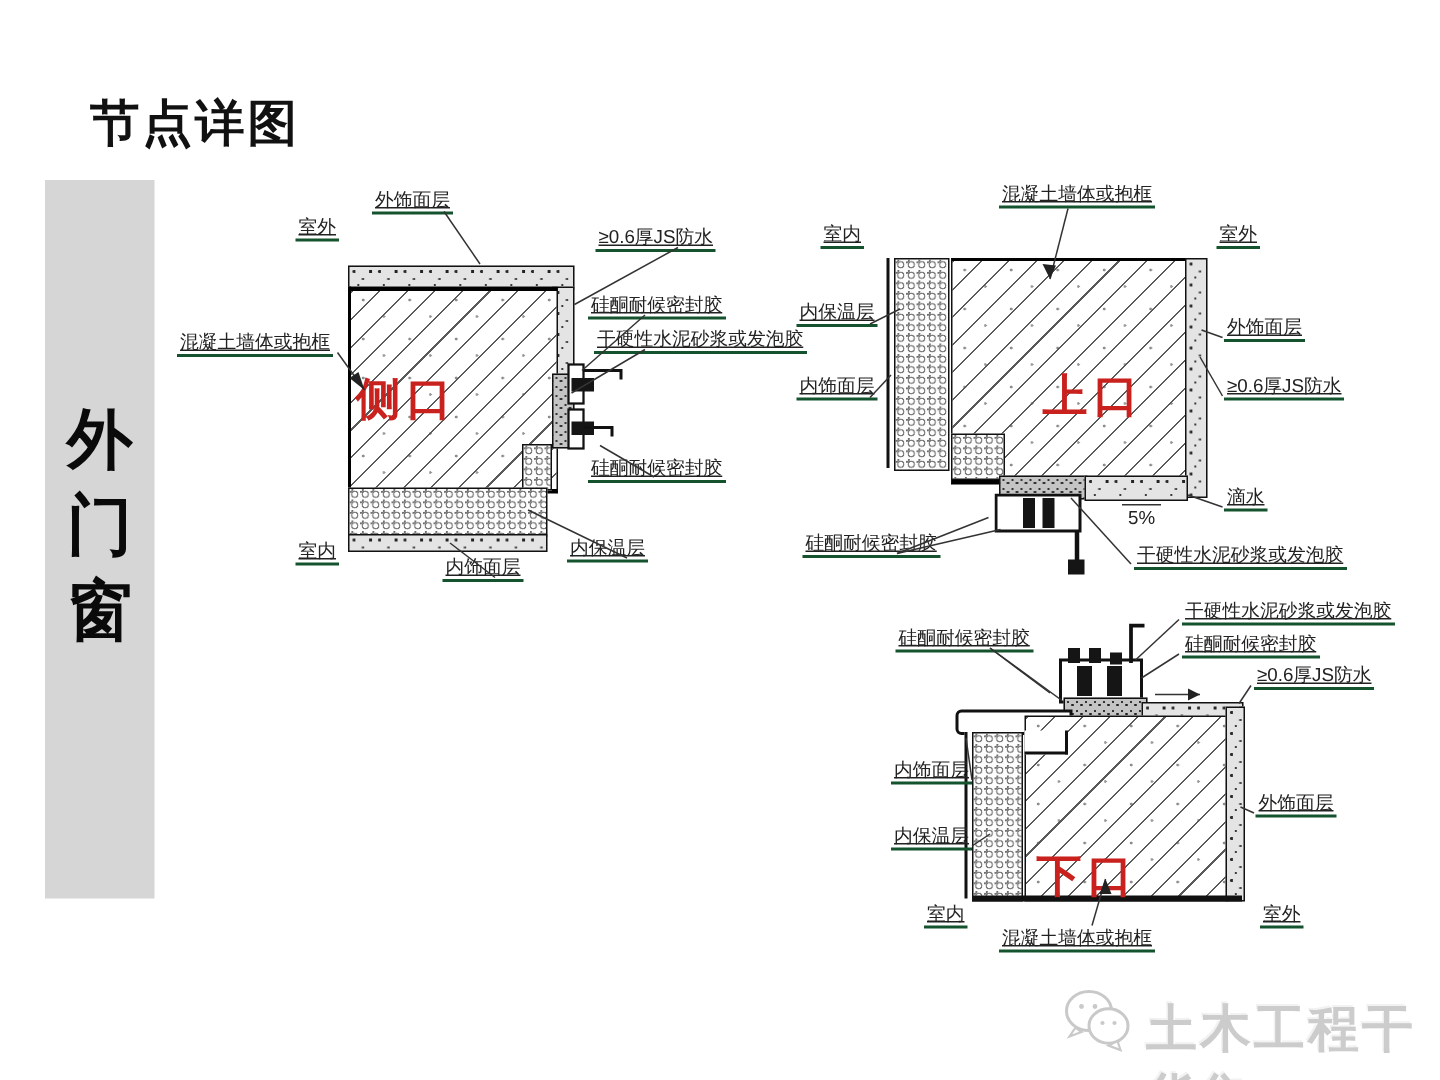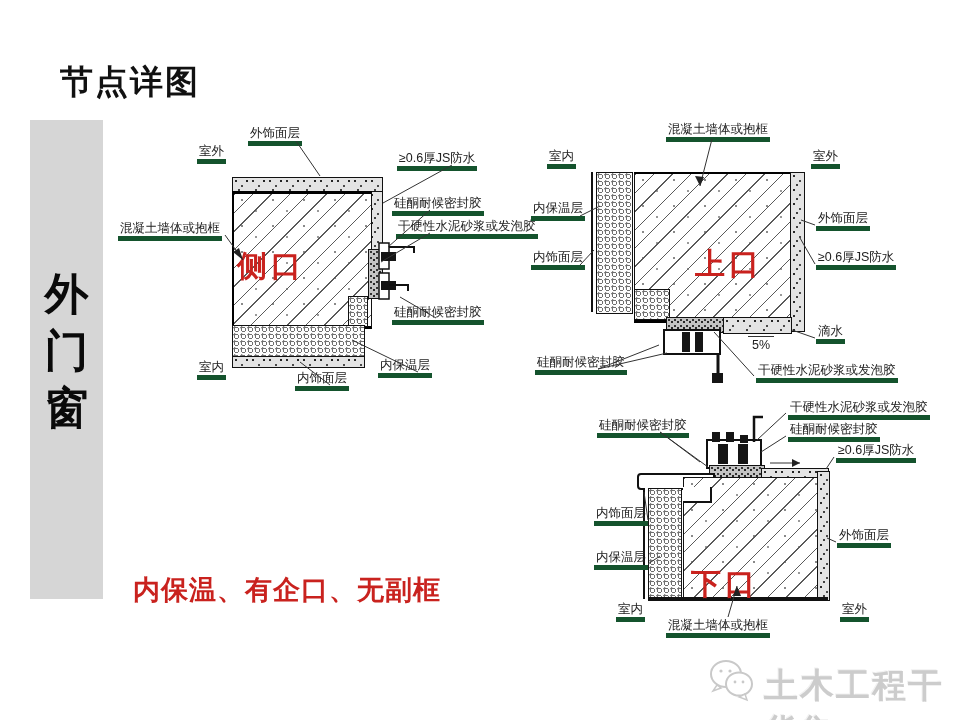--- a/index.html
+++ b/index.html
@@ -3,21 +3,21 @@
 <meta charset="utf-8">
 <style>
   html,body{margin:0;padding:0;background:#fff;}
   #canvas{position:relative;width:960px;height:720px;background:#fff;overflow:hidden;
           font-family:"Liberation Sans","DejaVu Sans",sans-serif;color:#1c1c1c;}
   .abs{position:absolute;}
   
   .slide-title{font-size:33px;font-weight:bold;color:#111;letter-spacing:2px;}
   .note-text{font-size:27px;font-weight:bold;color:#c9221e;letter-spacing:1px;}
   .lbl{position:absolute;font-size:12.5px;color:#222;white-space:nowrap;line-height:1.15;}
-  .ulbl{border-bottom:5px solid #14532d;padding:0 2px 1px 2px;}
+  .ulbl{border-bottom:2px solid #14532d;padding:0 2px 1px 2px;text-decoration:underline;}
   .olbl{border-top:1px solid #333;padding:1px 4px 0 4px;}
   .red-tag{position:absolute;font-size:30px;font-weight:bold;color:#c9221e;letter-spacing:4px;white-space:nowrap;text-align:center;}
   
   .sidebar{position:absolute;left:30px;top:120px;width:73px;height:479px;background:#d6d6d6;}
   .sidebar .vchar{display:block;text-align:center;font-size:44px;font-weight:bold;color:#0a0a0a;line-height:57px;}
   .sidebar .vwrap{padding-top:145px;}
   
   .spk{background-color:#e4e4e4;border:1px solid #111;
        background-image:
          radial-gradient(circle at 3px 3px,#2b2b2b 0.9px,transparent 1.1px),
@@ -191,21 +191,20 @@
       <line x1="770" y1="463" x2="800" y2="463"></line>
     </g>
     <g fill="#222" stroke="none">
       <polygon points="243,260 233,252 239,248"></polygon>
       <polygon points="700,186 695,176 704,177"></polygon>
       <polygon points="737,586 733,596 741,596"></polygon>
       <polygon points="800,463 792,459 792,467"></polygon>
     </g>
   </svg>
 
-  <div class="abs note-text" style="left:133px;top:572px;">内保温、有企口、无副框</div>
 
   <svg class="abs" style="left:705px;top:655px;" width="56" height="50">
     <g stroke="#c9c9c9" stroke-width="2" fill="#fff">
       <ellipse cx="21" cy="19" rx="15" ry="13"></ellipse>
       <path d="M12 30 l-4 6 l8 -3 z" stroke-width="1.5"></path>
       <ellipse cx="34" cy="29" rx="13" ry="11.5"></ellipse>
       <path d="M40 39 l2 6 l-8 -3 z" stroke-width="1.5"></path>
     </g>
     <g fill="#c9c9c9">
       <circle cx="16" cy="16" r="1.6"></circle>

